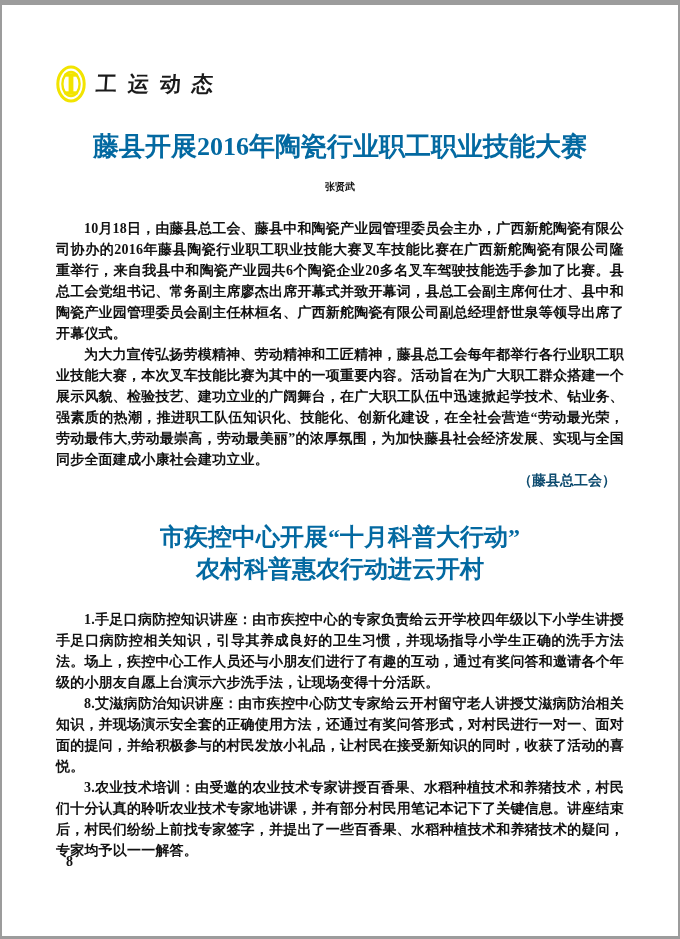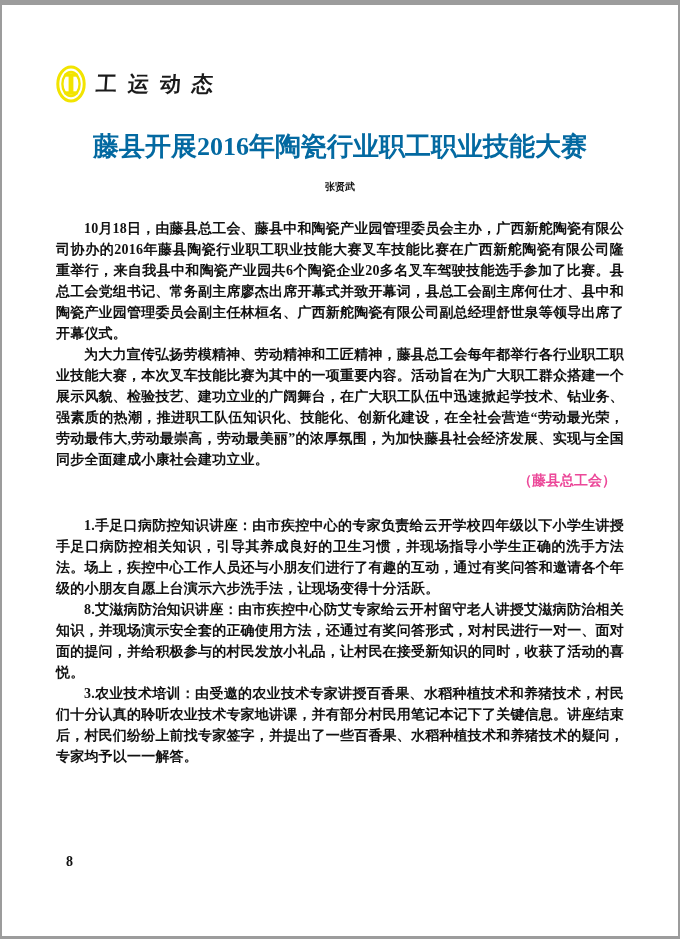--- a/index.html
+++ b/index.html
@@ -61,21 +61,21 @@
     font-weight:bold;
     color:#111;
     line-height:21px;
     text-align:justify;
     text-indent:2em;
     letter-spacing:0.2px;
   }
   .attribution{
     font-size:14px;
     font-weight:bold;
-    color:#ec4899;
+    color:#0c4a6e;
     line-height:21px;
     text-align:right;
     padding-right:8px;
   }
   .page-number{
     position:absolute;
     left:64px;
     bottom:66px;
     font-size:14px;
     font-weight:bold;
@@ -100,20 +100,24 @@
 
   <h1 class="a-title">藤县开展2016年陶瓷行业职工职业技能大赛</h1>
   <div class="author">张贤武</div>
 
   <div class="body-block">
     <p class="body-p">10月18日，由藤县总工会、藤县中和陶瓷产业园管理委员会主办，广西新舵陶瓷有限公司协办的2016年藤县陶瓷行业职工职业技能大赛叉车技能比赛在广西新舵陶瓷有限公司隆重举行，来自我县中和陶瓷产业园共6个陶瓷企业20多名叉车驾驶技能选手参加了比赛。县总工会党组书记、常务副主席廖杰出席开幕式并致开幕词，县总工会副主席何仕才、县中和陶瓷产业园管理委员会副主任林桓名、广西新舵陶瓷有限公司副总经理舒世泉等领导出席了开幕仪式。</p>
     <p class="body-p">为大力宣传弘扬劳模精神、劳动精神和工匠精神，藤县总工会每年都举行各行业职工职业技能大赛，本次叉车技能比赛为其中的一项重要内容。活动旨在为广大职工群众搭建一个展示风貌、检验技艺、建功立业的广阔舞台，在广大职工队伍中迅速掀起学技术、钻业务、强素质的热潮，推进职工队伍知识化、技能化、创新化建设，在全社会营造“劳动最光荣，劳动最伟大,劳动最崇高，劳动最美丽”的浓厚氛围，为加快藤县社会经济发展、实现与全国同步全面建成小康社会建功立业。</p>
     <div class="attribution">（藤县总工会）</div>
   </div>
 
+  <h2 class="a-title second">
+    <span>市疾控中心开展“十月科普大行动”</span><br>
+    <span>农村科普惠农行动进云开村</span>
+  </h2>
 
   <div class="body-block">
     <p class="body-p">1.手足口病防控知识讲座：由市疾控中心的专家负责给云开学校四年级以下小学生讲授手足口病防控相关知识，引导其养成良好的卫生习惯，并现场指导小学生正确的洗手方法法。场上，疾控中心工作人员还与小朋友们进行了有趣的互动，通过有奖问答和邀请各个年级的小朋友自愿上台演示六步洗手法，让现场变得十分活跃。</p>
     <p class="body-p">8.艾滋病防治知识讲座：由市疾控中心防艾专家给云开村留守老人讲授艾滋病防治相关知识，并现场演示安全套的正确使用方法，还通过有奖问答形式，对村民进行一对一、面对面的提问，并给积极参与的村民发放小礼品，让村民在接受新知识的同时，收获了活动的喜悦。</p>
     <p class="body-p">3.农业技术培训：由受邀的农业技术专家讲授百香果、水稻种植技术和养猪技术，村民们十分认真的聆听农业技术专家地讲课，并有部分村民用笔记本记下了关键信息。讲座结束后，村民们纷纷上前找专家签字，并提出了一些百香果、水稻种植技术和养猪技术的疑问，专家均予以一一解答。</p>
 
   </div>
 
   <div class="page-number">8</div>
 

